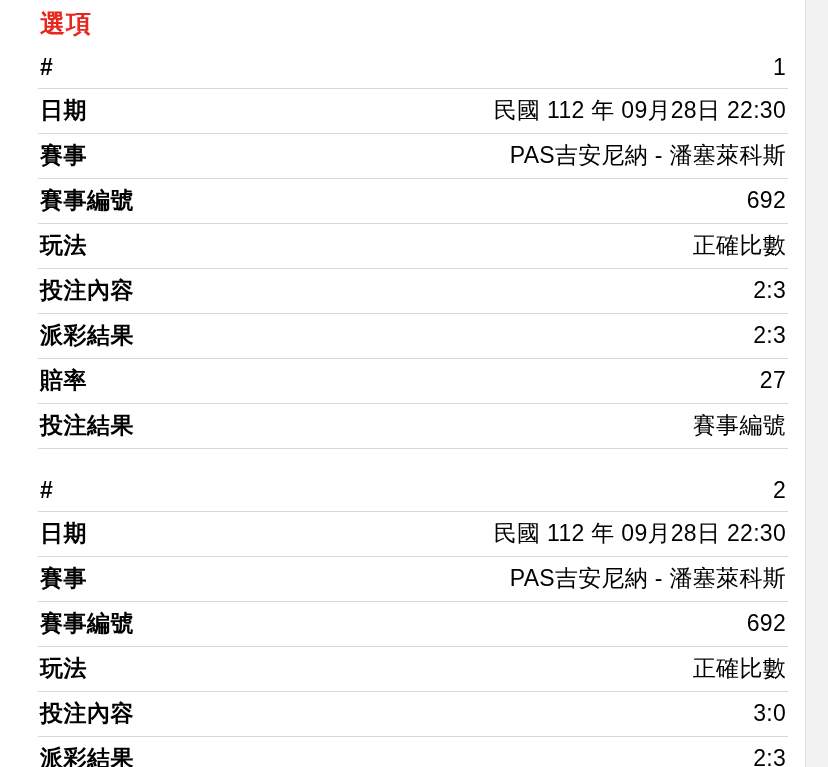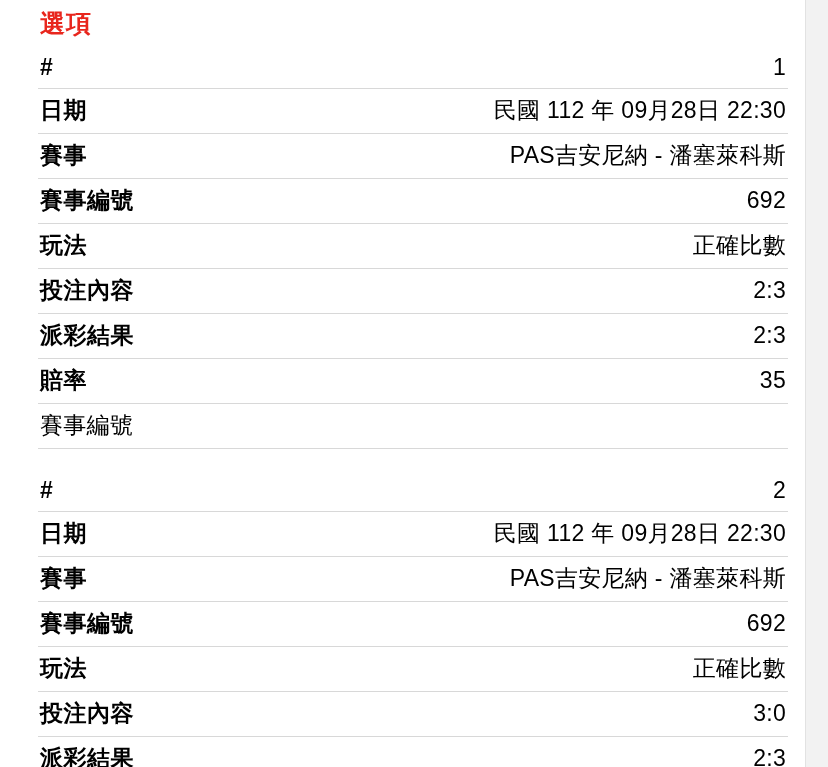--- a/index.html
+++ b/index.html
@@ -108,23 +108,24 @@
       <div class="row">
         <span class="label">投注內容</span>
         <span class="value">2:3</span>
       </div>
       <div class="row">
         <span class="label">派彩結果</span>
         <span class="value">2:3</span>
       </div>
       <div class="row">
         <span class="label">賠率</span>
-        <span class="value">35</span>
+        <span class="value">27</span>
       </div>
       <div class="row">
+        <span class="label">投注結果</span>
         <span class="value">賽事編號</span>
       </div>
     </div>
 
     <div class="bet-block">
       <div class="row">
         <span class="label">#</span>
         <span class="value">2</span>
       </div>
       <div class="row">

